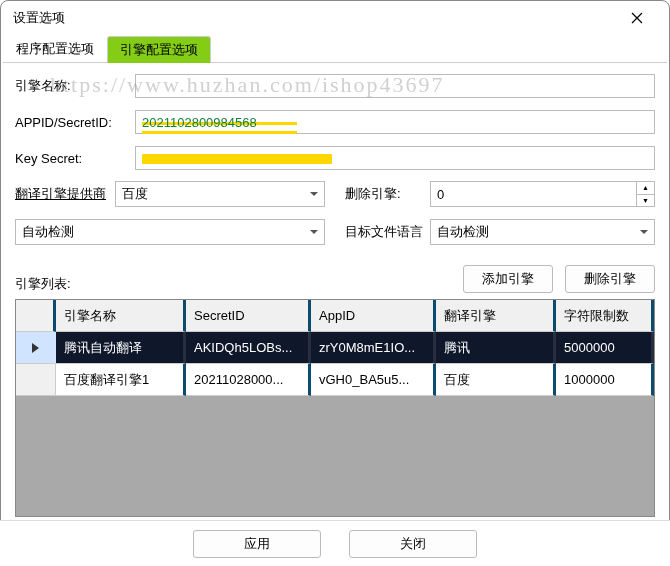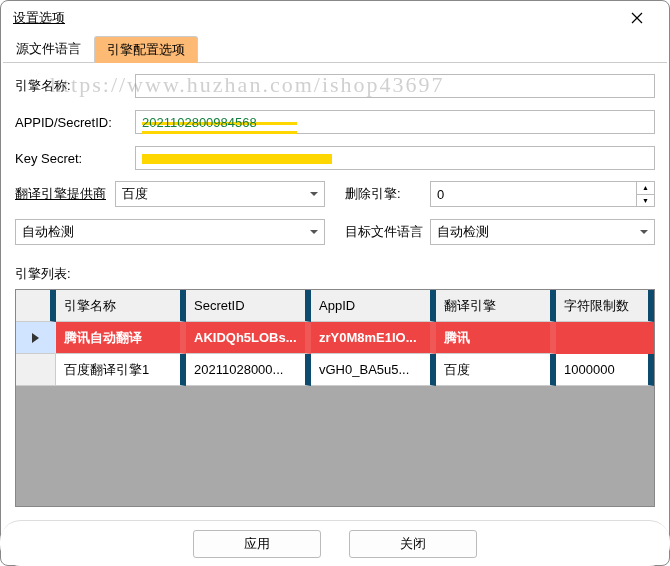--- a/index.html
+++ b/index.html
@@ -1,25 +1,25 @@
 <!DOCTYPE html>
 <html><head>
 <meta charset="utf-8">
 <style>
 * { box-sizing: border-box; margin: 0; padding: 0; font-family: "Microsoft YaHei", "Segoe UI", sans-serif; font-size: 13px; }
 body { background: #fff; width: 670px; height: 566px; overflow: hidden; border: 1px solid #888; border-radius: 8px; }
 
-.titlebar { display: flex; align-items: center; justify-content: space-between; height: 34px; padding: 0 12px; text-decoration: underline; }
+.titlebar { display: flex; align-items: center; justify-content: space-between; height: 34px; padding: 0 12px; }
 .titlebar-title { font-size: 13px; color: #000; }
 .close-btn { width: 40px; height: 34px; display: flex; align-items: center; justify-content: center; cursor: pointer; }
 .close-btn svg { width: 12px; height: 12px; }
 
 .tabbar { display: flex; height: 28px; border-bottom: 1px solid #ccc; margin: 0 2px; }
 .tab { padding: 4px 12px; border: 1px solid transparent; border-bottom: none; cursor: pointer; color: #000; }
-.tab.active { border-color: #ccc; background: #fdba74; border-top-left-radius: 3px; border-top-right-radius: 3px; position: relative; top: 1px; }
+.tab.active { border-color: #ccc; background: #84cc16; border-top-left-radius: 3px; border-top-right-radius: 3px; position: relative; top: 1px; }
 
 .content { padding: 10px 14px 6px 14px; }
 
 .watermark { position: absolute; left: 50px; top: 72px; color: rgba(150,150,150,0.45); font-size: 22px; letter-spacing: 2px; font-family: Georgia, serif; pointer-events: none; z-index: 100; }
 
 .form-row { display: flex; align-items: center; margin-bottom: 10px; min-height: 26px; }
 .label { width: 120px; color: #000; }
 .text-input { flex: 1; height: 24px; border: 1px solid #bbb; padding: 0 6px; background: #fff; }
 .field-value { flex: 1; height: 24px; border: 1px solid #bbb; padding: 2px 6px; display: flex; align-items: center; position: relative; }
 .mark-line { position: absolute; height: 3px; background: gold; left: 6px; }
@@ -39,55 +39,55 @@
 .spinner-btns { width: 18px; display: flex; flex-direction: column; border-left: 1px solid #bbb; }
 .spinner-btn { flex: 1; display: flex; align-items: center; justify-content: center; cursor: pointer; font-size: 7px; line-height: 1; }
 .spinner-btn:first-child { border-bottom: 1px solid #bbb; }
 
 .list-header-row { display: flex; align-items: flex-end; justify-content: space-between; margin-top: 20px; }
 .btns { display: flex; gap: 12px; }
 .btn { height: 28px; padding: 0 18px; border: 1px solid #bbb; background: #fdfdfd; border-radius: 3px; cursor: pointer; display: flex; align-items: center; }
 
 .grid-wrap { border: 1px solid #888; margin-top: 6px; height: 218px; background: #a9a9a9; overflow: hidden; }
 .grid-head { display: flex; background: #f0f0f0; height: 32px; }
-.grid-cell { border-right: 6px solid #0c4a6e; border-bottom: 1px solid #ccc; padding: 6px 8px; display: flex; align-items: center; overflow: hidden; white-space: nowrap; }
+.grid-cell { border-right: 3px solid #0c4a6e; border-bottom: 1px solid #ccc; padding: 6px 8px; display: flex; align-items: center; overflow: hidden; white-space: nowrap; }
 .grid-head .grid-cell { background: #f0f0f0; font-weight: normal; }
 .grid-row { display: flex; height: 32px; background: #fff; }
-.grid-row.selected { background: #ef4444; color: #fff; font-weight: bold; }
+.grid-row.selected { background: #0f172a; color: #fff; }
 .grid-row.selected .grid-cell { border-right-color: rgba(255,255,255,0.1); }
 .rowhdr { width: 40px; background: #f0f0f0; justify-content: center; border-right: 1px solid #ccc; }
 .grid-row.selected .rowhdr { background: #d0e4ff; color: #000; }
 .c0 { width: 40px; }
 .c1 { width: 130px; }
 .c2 { width: 125px; }
 .c3 { width: 125px; }
 .c4 { width: 120px; }
 .c5 { flex: 1; }
 
-.footer { position: absolute; bottom: 0; left: 0; right: 0; height: 46px; display: flex; align-items: center; justify-content: center; gap: 28px; border-top: 1px solid #ddd; background: #fff; border-radius: 21px; }
+.footer { position: absolute; bottom: 0; left: 0; right: 0; height: 46px; display: flex; align-items: center; justify-content: center; gap: 28px; border-top: 1px solid #ddd; background: #fff; }
 .footer .btn { padding: 0 50px; }
 
 .row-indicator { width: 0; height: 0; border-top: 5px solid transparent; border-bottom: 5px solid transparent; border-left: 7px solid #333; }
 </style>
 </head>
 <body>
 
 <div class="watermark">https://www.huzhan.com/ishop43697</div>
 
 <div class="titlebar">
   <span class="titlebar-title">设置选项</span>
   <div class="close-btn">
     <svg viewBox="0 0 12 12">
         <path d="M1 1 L11 11 M11 1 L1 11" stroke="#000" stroke-width="1.2" fill="none"></path>
       </svg>
   </div>
 </div>
 
 <div class="tabbar">
-  <div class="tab">源文件语言</div>
+  <div class="tab">程序配置选项</div>
   <div class="tab active">引擎配置选项</div>
 </div>
 
 <div class="content">
 
   <div class="form-row">
     <span class="label">引擎名称:</span>
     <input class="text-input" value="" style="">
   </div>
 
@@ -136,39 +136,44 @@
     <div class="col">
       <span class="label-r">目标文件语言</span>
       <div class="select">
           <span>自动检测</span>
         </div>
     </div>
   </div>
 
   <div class="list-header-row">
     <span>引擎列表:</span>
+    <div class="btns">
+      <div class="btn">添加引擎</div>
+      <div class="btn">删除引擎</div>
+    </div>
   </div>
 
   <div class="grid-wrap">
     <div class="grid-head">
       <div class="grid-cell c0"></div>
       <div class="grid-cell c1">引擎名称</div>
       <div class="grid-cell c3">SecretID</div>
       <div class="grid-cell c2">AppID</div>
       <div class="grid-cell c4">翻译引擎</div>
       <div class="grid-cell c5">字符限制数</div>
     </div>
     <div class="grid-row selected">
       <div class="grid-cell rowhdr c0">
           <div class="row-indicator"></div>
         </div>
       <div class="grid-cell c1">腾讯自动翻译</div>
       <div class="grid-cell c2">AKIDQh5LOBs...</div>
       <div class="grid-cell c3">zrY0M8mE1IO...</div>
       <div class="grid-cell c4">腾讯</div>
+      <div class="grid-cell c5">5000000</div>
     </div>
     <div class="grid-row">
       <div class="grid-cell rowhdr c0"></div>
       <div class="grid-cell c1">百度翻译引擎1</div>
       <div class="grid-cell c2">20211028000...</div>
       <div class="grid-cell c3">vGH0_BA5u5...</div>
       <div class="grid-cell c4">百度</div>
       <div class="grid-cell c5">1000000</div>
     </div>
   </div>

